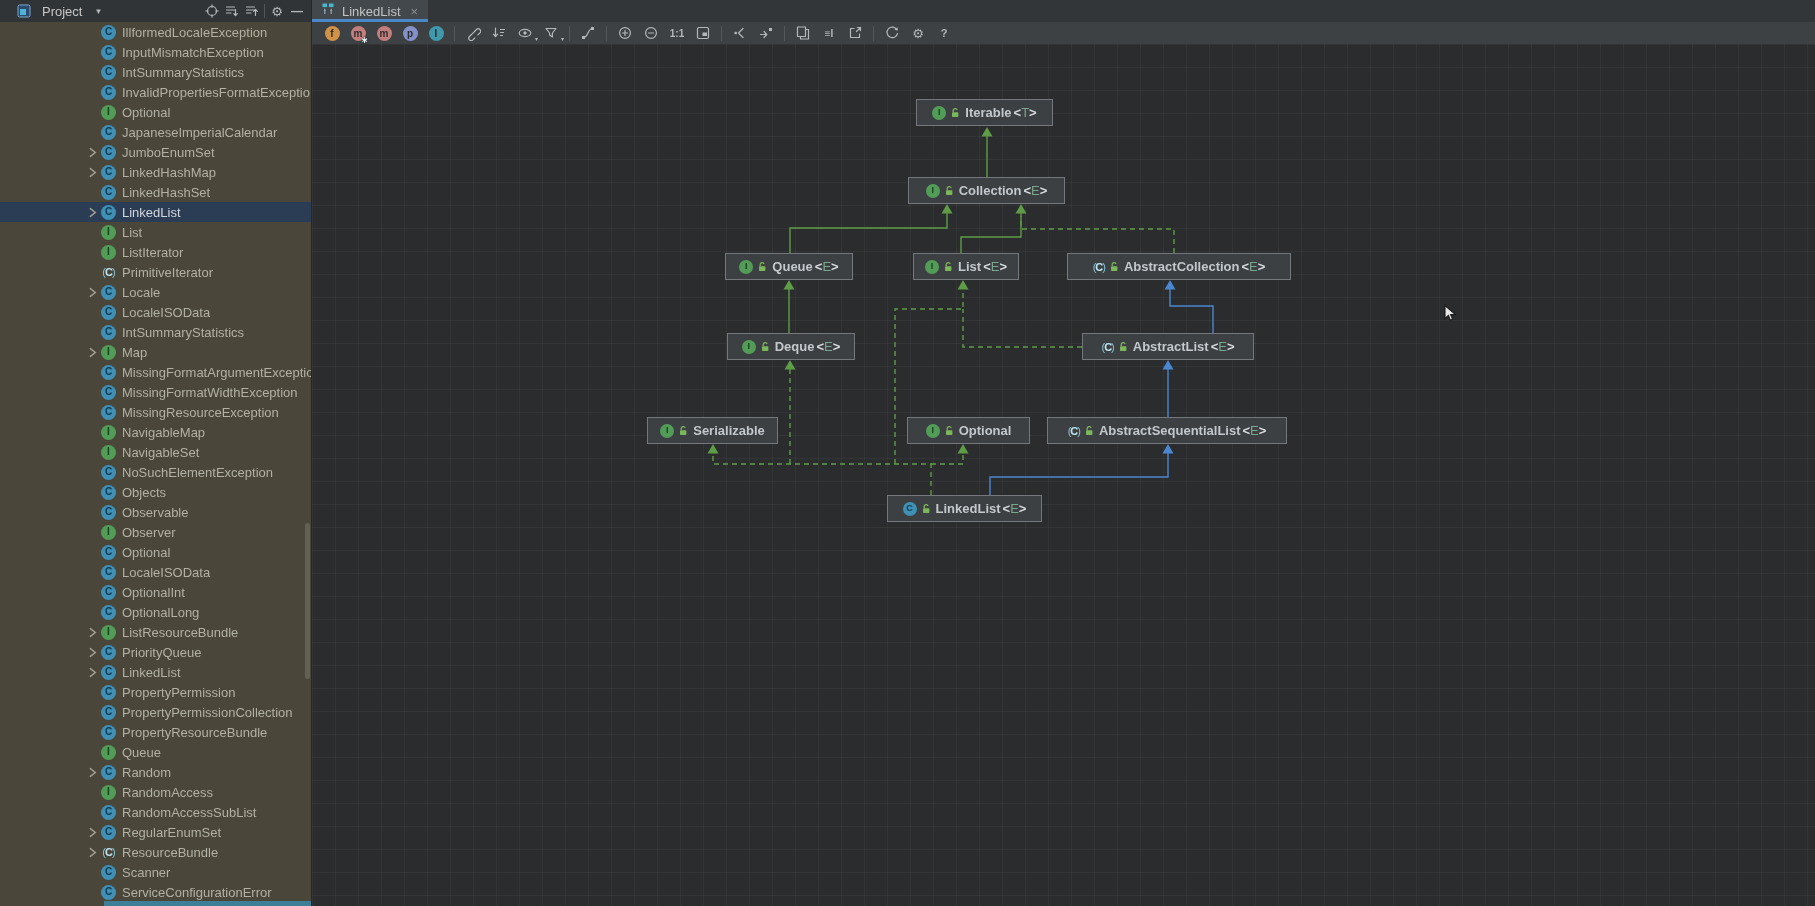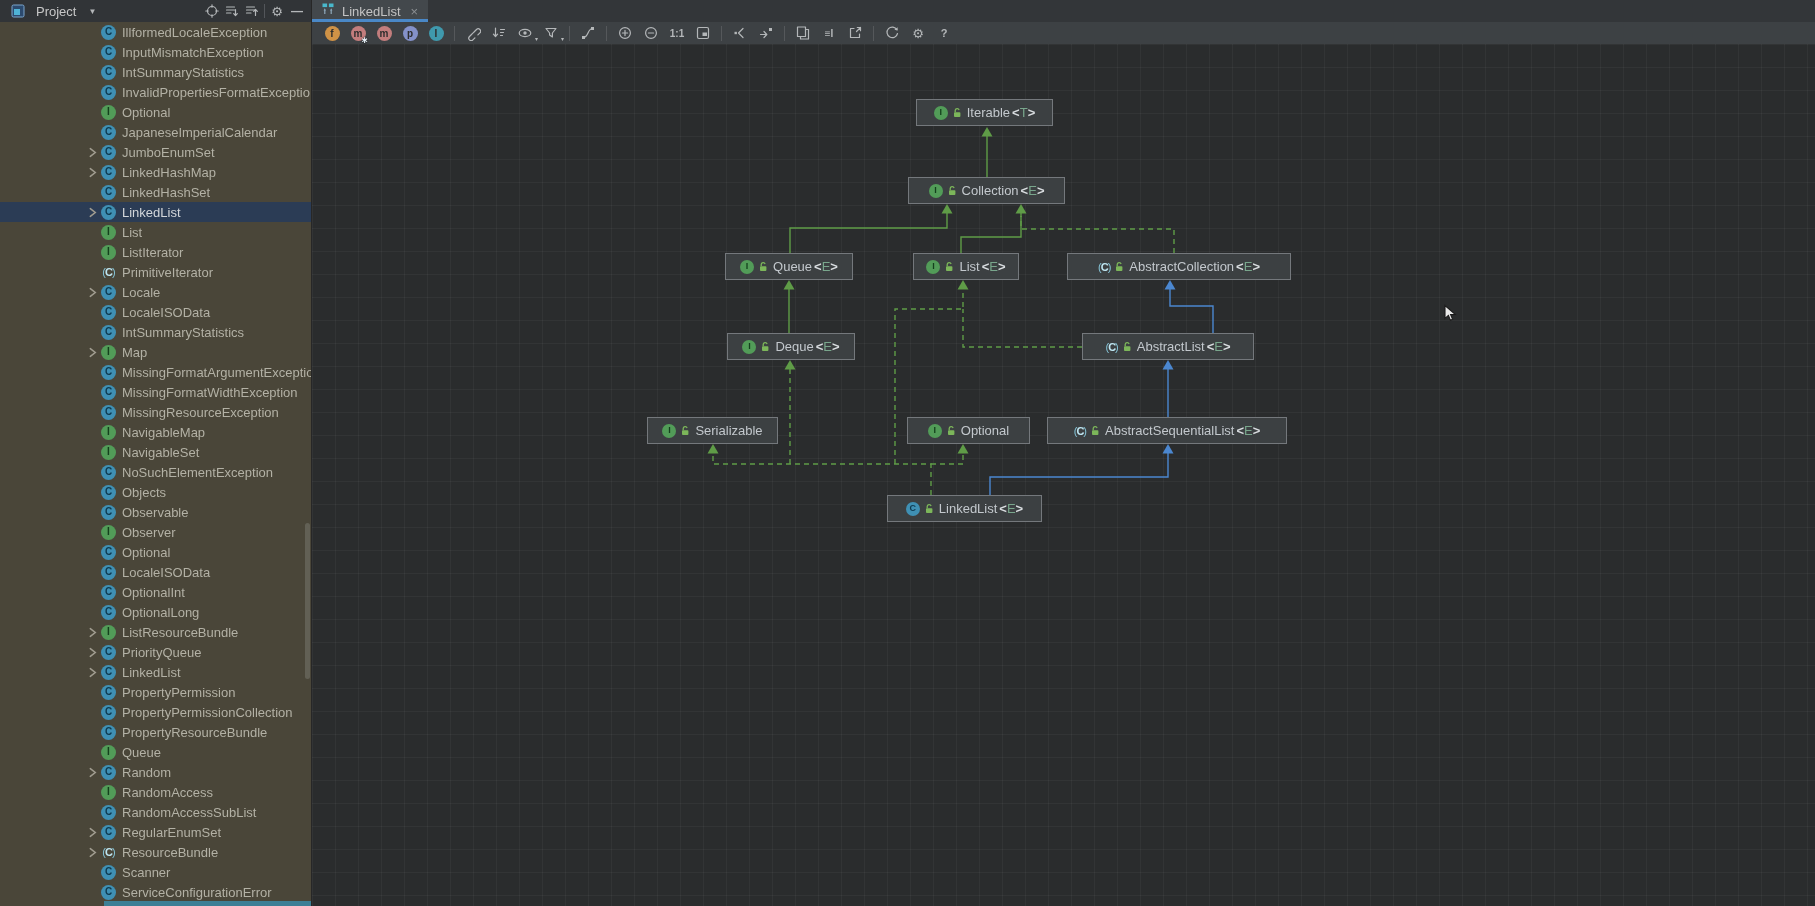--- a/index.html
+++ b/index.html
@@ -5,21 +5,21 @@
   html,body{margin:0;padding:0;background:#1e1e1e;}
   body{width:1815px;height:906px;position:relative;overflow:hidden;
        font-family:"Liberation Sans","DejaVu Sans",sans-serif;
        -webkit-font-smoothing:antialiased;}
   #root{position:absolute;inset:0;}
 
   
   #project-panel{position:absolute;left:0;top:0;width:312px;height:906px;
     background:#4a4639;overflow:hidden;border-right:1px solid #272727;box-sizing:border-box;}
   #project-header{height:22px;background:#313437;display:flex;align-items:center;
-    padding:0 4px 0 8px;gap:6px;}
+    padding:0 4px 0 14px;gap:6px;}
   #project-title{color:#c7c7c7;font-size:13px;margin-left:2px;}
   .hdr-spacer{flex:1;}
   .hdr-ic{width:20px;height:20px;display:flex;align-items:center;justify-content:center;cursor:pointer;}
   .hdr-sep{width:1px;height:14px;background:#53565a;margin:0 2px;}
   #project-list{position:absolute;top:22px;left:0;right:0;bottom:0;}
   .prow{height:20px;display:flex;align-items:center;white-space:nowrap;overflow:hidden;}
   .prow.selected{background:#2b3c55;}
   .prow .chev{width:16px;margin-left:84px;display:flex;align-items:center;justify-content:center;flex:none;}
   .prow .icase{width:17px;display:flex;align-items:center;justify-content:center;flex:none;margin-right:5px;}
   .prow .lbl{font-size:13px;color:#b3b1a5;}
@@ -56,21 +56,21 @@
 
   
   #canvas{position:absolute;left:0;right:0;top:44px;bottom:0;background:#2a2c2d;
     background-image:linear-gradient(rgba(255,255,255,0.040) 1px,transparent 1px),
                      linear-gradient(90deg,rgba(255,255,255,0.040) 1px,transparent 1px);
     background-size:23px 23px;overflow:hidden;}
   #edges{position:absolute;left:0;top:0;pointer-events:none;}
   .node{position:absolute;height:27px;background:#3c4042;border:1px solid #74787c;
     box-sizing:border-box;display:flex;align-items:center;justify-content:center;
     gap:5px;padding:0 8px;cursor:pointer;}
-  .node .nname{font-size:13px;color:#c3c8cd;white-space:nowrap;}
+  .node .nname{font-size:13px;color:#c3c8cd;white-space:nowrap;font-weight:bold;}
   .node .nbr{font-size:13px;font-weight:bold;color:#d9dde0;}
   .node .ngen{font-size:13px;color:#79a68c;}
   .node .cir{width:14px;height:14px;font-size:9px;flex:none;}
   #cursor{position:absolute;pointer-events:none;}
 </style>
 </head>
 <body>
 
 <div id="root">
 

